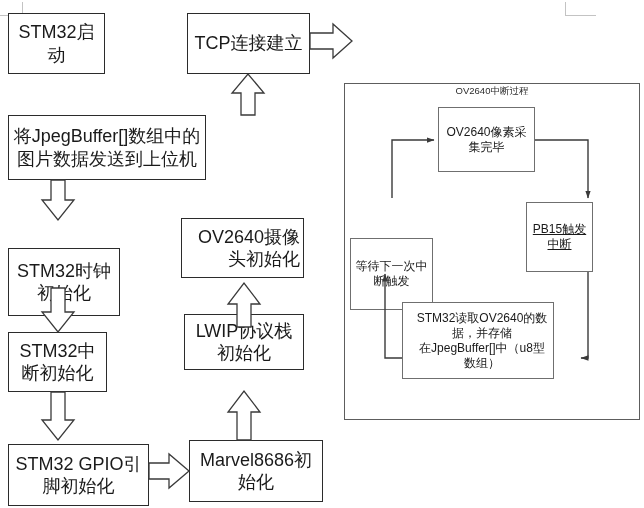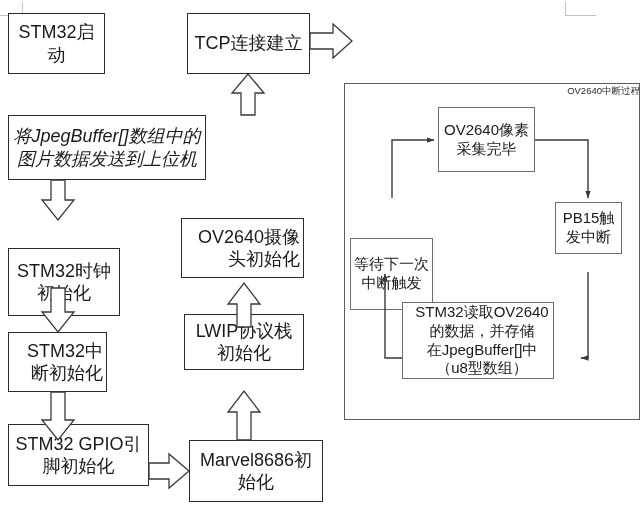--- a/index.html
+++ b/index.html
@@ -9,26 +9,26 @@
   #canvas{position:absolute;left:0;top:0;width:644px;height:508px;}
 
   
   .box{position:absolute;box-sizing:border-box;background:#ffffff;
        border:1.6px solid #2b2b2b;display:flex;align-items:center;
        justify-content:center;text-align:center;line-height:1.25;}
   .box.thin{border:1.3px solid #6f6f6f;}
   .box .lbl{display:block;padding:0 3px;}
 
   .f13{font-size:18px;}
-  .f10{font-size:15px;}
+  .f10{font-size:12px;}
 
   
   .panel{position:absolute;box-sizing:border-box;background:#ffffff;
          border:1.4px solid #5d5d5d;}
-  .panel-title{position:absolute;text-align:right;font-size:9.5px;color:#2b2b2b;}
+  .panel-title{position:absolute;text-align:center;font-size:9.5px;color:#2b2b2b;}
 
   
   #wires{position:absolute;left:0;top:0;width:644px;height:508px;
          pointer-events:none;}
 
   
   .mark{position:absolute;border-color:#c3c3c3;border-style:solid;}
 </style>
 </head>
 <body>
@@ -39,60 +39,60 @@
   <div class="mark" style="left:565px;top:2px;width:30px;height:13px;border-width:0 0 1.5px 1.5px;"></div>
 
   <div class="box f13" style="left:8px;top:13px;width:97px;height:61px;">
     <span class="lbl">STM32启动</span>
   </div>
 
   <div class="box f13" style="left:187px;top:13px;width:123px;height:61px;">
     <span class="lbl">TCP连接建立</span>
   </div>
 
-  <div class="box f13" style="left:8px;top:115px;width:198px;height:65px;font-style:italic;">
+  <div class="box f13" style="left:8px;top:115px;width:198px;height:65px;">
     <span class="lbl">将JpegBuffer[]数组中的图片数据发送到上位机</span>
   </div>
 
   <div class="box f13" style="left:8px;top:220px;width:112px;height:68px;margin-top:28px;">
     <span class="lbl">STM32时钟初始化</span>
   </div>
 
   <div class="box f13" style="left:181px;top:218px;width:123px;height:60px;text-align:right;">
     <span class="lbl">OV2640摄像头初始化</span>
   </div>
 
-  <div class="box f13" style="left:8px;top:332px;width:99px;height:60px;text-align:right;">
+  <div class="box f13" style="left:8px;top:332px;width:99px;height:60px;">
     <span class="lbl">STM32中断初始化</span>
   </div>
 
   <div class="box f13" style="left:184px;top:314px;width:120px;height:56px;">
     <span class="lbl">LWIP协议栈初始化</span>
   </div>
 
-  <div class="box f13" style="left:8px;top:424px;width:141px;height:62px;justify-content:flex-end;">
+  <div class="box f13" style="left:8px;top:444px;width:141px;height:62px;justify-content:flex-end;">
     <span class="lbl">STM32 GPIO引脚初始化</span>
   </div>
 
   <div class="box f13" style="left:189px;top:440px;width:134px;height:62px;">
     <span class="lbl">Marvel8686初始化</span>
   </div>
 
   <div class="panel" style="left:344px;top:83px;width:296px;height:337px;"></div>
   <div class="panel-title" style="left:344px;top:85px;width:296px;">OV2640中断过程</div>
 
   <div class="box thin f10" style="left:438px;top:107px;width:97px;height:65px;">
     <span class="lbl">OV2640像素采集完毕</span>
   </div>
 
   <div class="box thin f10" style="left:350px;top:198px;width:83px;height:72px;margin-top:40px;">
     <span class="lbl">等待下一次中断触发</span>
   </div>
 
-  <div class="box thin f10" style="left:555px;top:202px;width:67px;height:52px;">
+  <div class="box thin f10" style="left:526px;top:202px;width:67px;height:70px;text-decoration:underline;">
     <span class="lbl">PB15触发中断</span>
   </div>
 
   <div class="box thin f10" style="left:402px;top:302px;width:152px;height:77px;padding-left:8px;">
     <span class="lbl">
       <span>STM32读取OV2640的数据，并存储</span><br>
       <span>在JpegBuffer[]中（u8型数组）</span>
     </span>
   </div>
 

